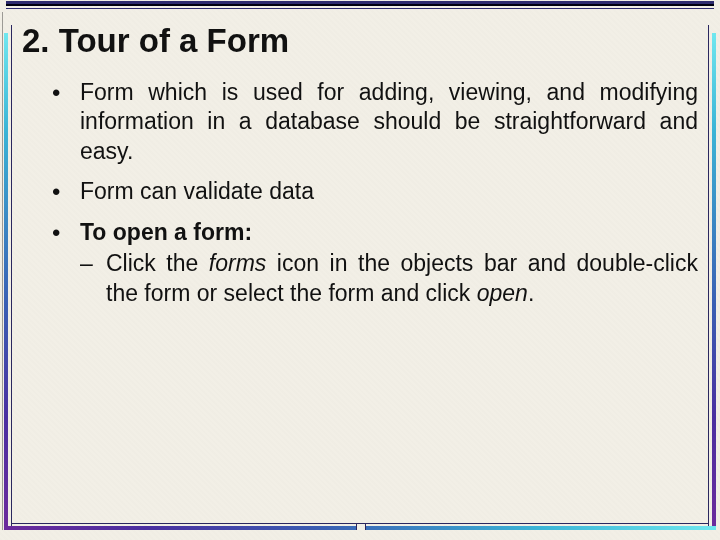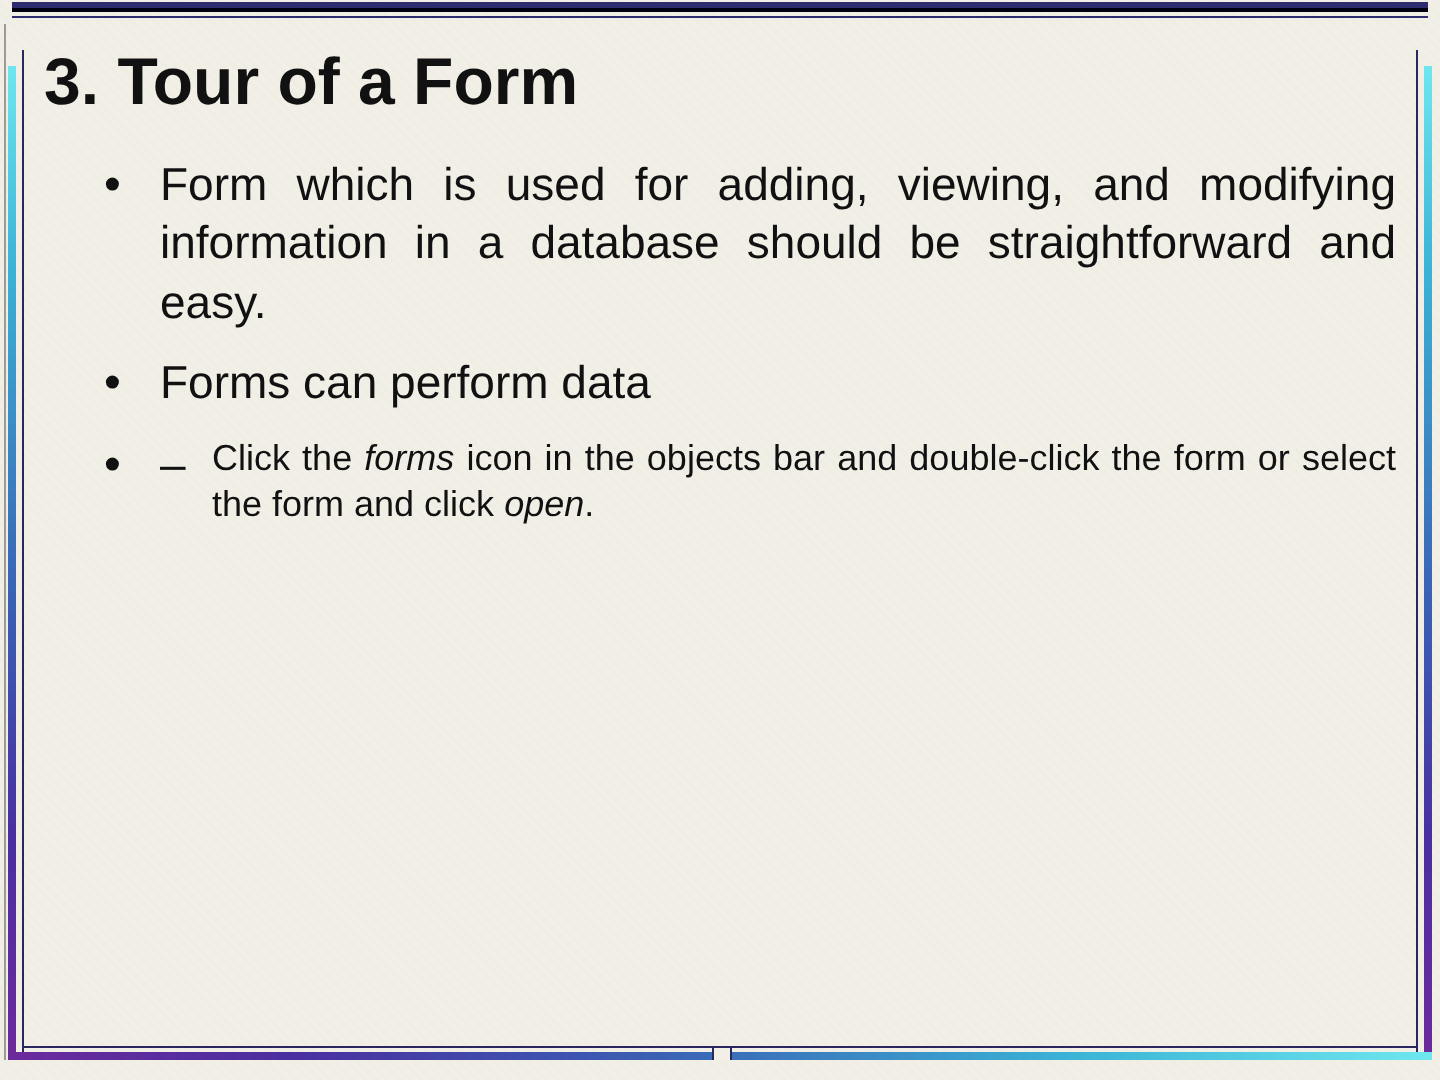--- a/index.html
+++ b/index.html
@@ -171,21 +171,21 @@
   }
   ul.sub {
     list-style: none;
     margin: 2px 0 0 0;
     padding: 0;
   }
   ul.sub > li {
     position: relative;
     padding-left: 26px;
     font-family: Verdana, Arial, sans-serif;
-    font-size: 18px;
+    font-size: 23px;
     line-height: 1.28;
     color: #111;
     text-align: justify;
   }
   ul.sub > li::before {
     content: "–";
     position: absolute;
     left: 0;
     top: 0;
     font-size: 23px;
@@ -195,26 +195,27 @@
 </head>
 <body>
 
 <div class="slide">
   <div class="top-rule">
     <div class="thick"></div>
     <div class="thin"></div>
   </div>
 
   <div class="content">
-    <h1 class="title">3. Tour of a Form</h1>
+    <h1 class="title">2. Tour of a Form</h1>
 
     <ul class="bullets">
       <li>Form which is used for adding, viewing, and modifying information in a database should be straightforward and easy.</li>
-      <li class="no-justify">Forms can perform data</li>
+      <li class="no-justify">Form can validate data</li>
       <li class="no-justify">
+        <span class="bold">To open a form:</span>
         <ul class="sub">
           <li>
             <span>Click the </span><span class="ital">forms</span><span> icon in the objects bar and double-click the form or select the form and click </span><span class="ital">open</span><span>.</span>
           </li>
         </ul>
       </li>
     </ul>
   </div>
 
   <div class="frame">

